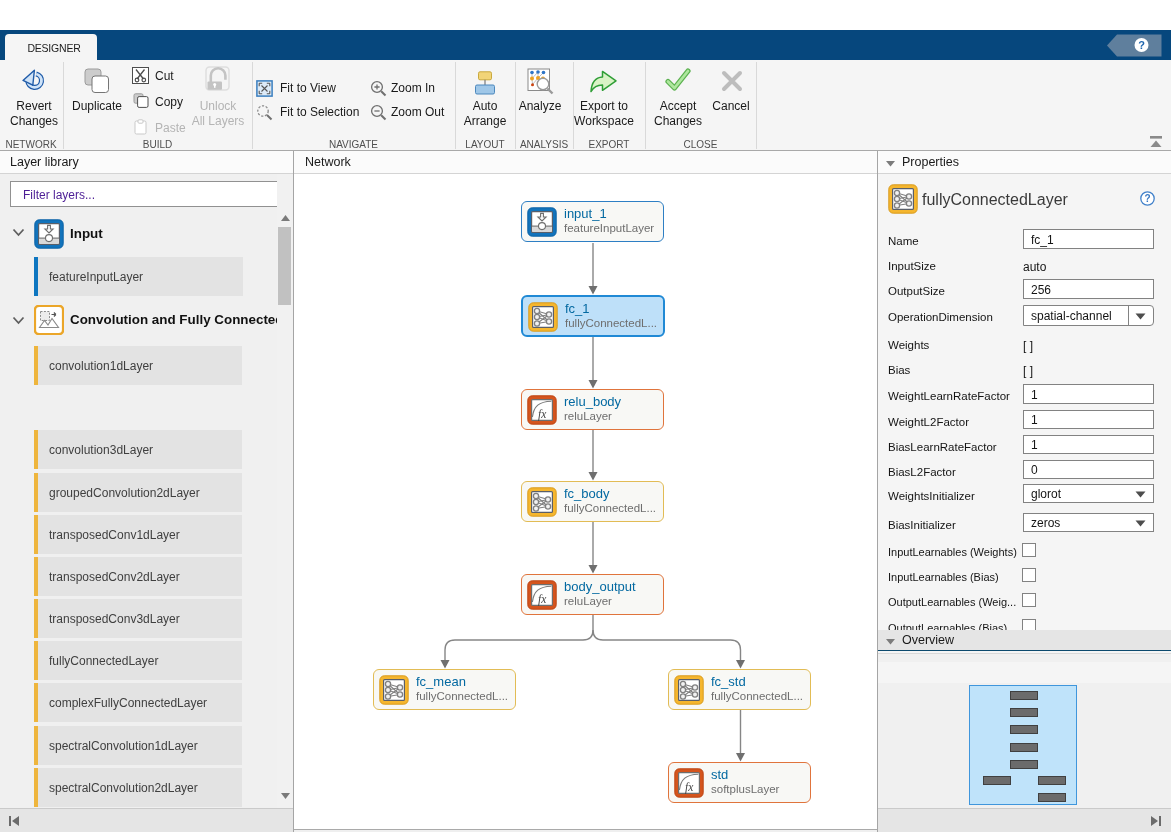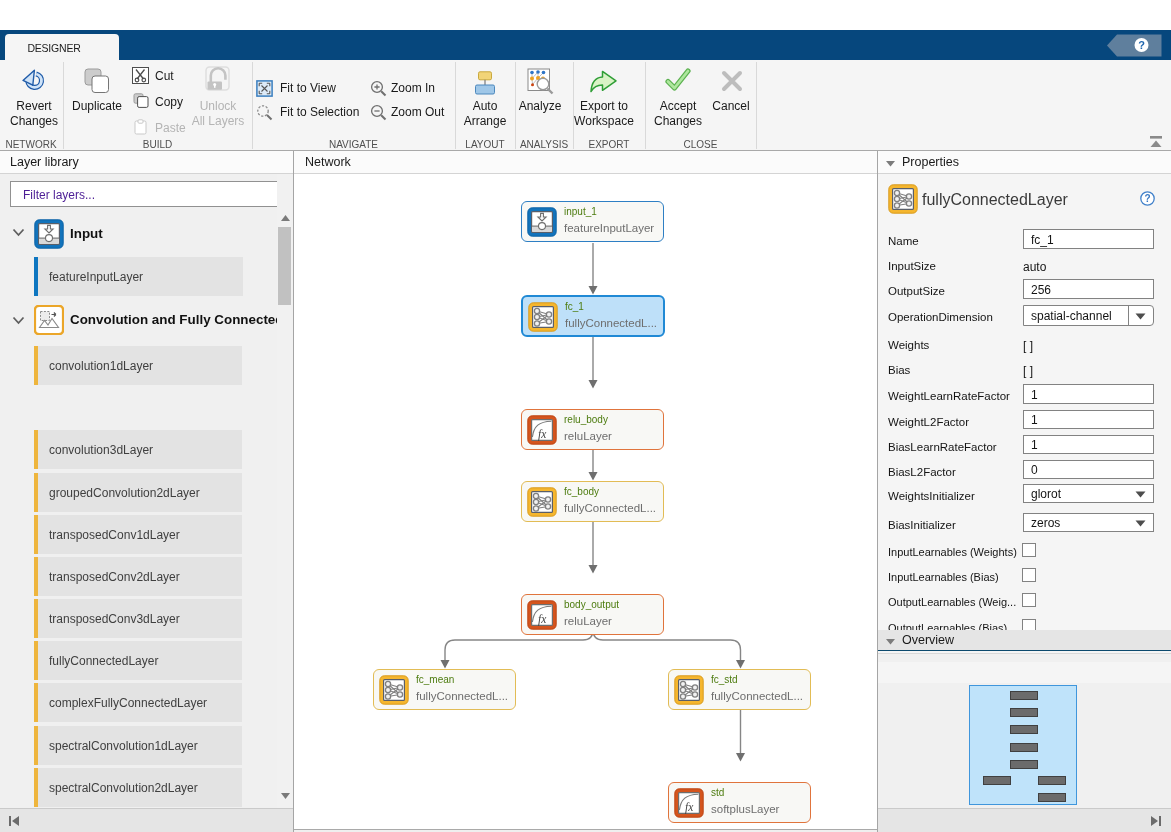--- a/index.html
+++ b/index.html
@@ -4,21 +4,21 @@
 <style>
 * { margin:0; padding:0; box-sizing:border-box; }
 html,body { width:1171px; height:832px; font-family:"Liberation Sans",sans-serif; background:#fff; overflow:hidden; }
 .abs { position:absolute; }
 #page { position:relative; width:1171px; height:832px; }
 
 #titlebar { position:absolute; left:0; top:0; width:1171px; height:30px; background:#f0f0f0; }
 #title-text { position:absolute; left:33px; top:8px; font-size:12.4px; color:#151515; }
 
 #tabrow { position:absolute; left:0; top:30px; width:1171px; height:30px; background:#06477d; }
-#designer-tab { position:absolute; left:5px; top:3.5px; width:114px; height:27px; background:#f5f5f5; border-radius:4px 4px 0 0; }
+#designer-tab { position:absolute; left:5px; top:3.5px; width:92px; height:27px; background:#f5f5f5; border-radius:4px 4px 0 0; }
 #designer-tab span { position:absolute; left:0; top:8px; width:98px; text-align:center; font-size:10.5px; color:#1c1c1c; letter-spacing:-0.2px; }
 
 #toolbar { position:absolute; left:0; top:60px; width:1171px; height:91px; background:#f5f5f5; border-bottom:1px solid #a9a9a9; }
 .tsep { position:absolute; top:2px; height:87px; width:1px; background:#d9d9d9; }
 .seclab { position:absolute; top:79px; font-size:10px; color:#4f4f4f; text-align:center; }
 .blab { position:absolute; font-size:12px; color:#1a1a1a; text-align:center; line-height:15px; }
 .blab.dis { color:#b4b4b4; }
 .rowlab { position:absolute; font-size:12px; color:#1a1a1a; }
 
 .phead { position:absolute; top:151px; height:23px; background:#fbfbfb; border-bottom:1px solid #d4d4d4; }
@@ -35,25 +35,25 @@
 #lscroll { position:absolute; left:277px; top:0px; width:16px; height:634px; background:#f1f1f1; }
 #lthumb { position:absolute; left:1px; top:53px; width:13px; height:78px; background:#c1c1c1; }
 
 .botbar { position:absolute; top:808px; height:24px; background:#e5e5e5; border-top:1px solid #cacaca; }
 
 .vdiv { position:absolute; top:151px; width:1px; height:681px; background:#a5a5a5; }
 
 #canvas { position:absolute; left:294px; top:174px; width:583px; height:655px; background:#fff; }
 .node { position:absolute; width:143px; height:41px; background:#f8f8f5; border:1px solid; border-radius:6px; }
 .node .nic { position:absolute; left:5px; top:5px; width:30px; height:30px; }
-.node .t1 { position:absolute; left:42px; top:4px; font-size:10px; color:#4d7c0f; }
+.node .t1 { position:absolute; left:42px; top:4px; font-size:13px; color:#0369a1; }
 .node .t2 { position:absolute; left:42px; top:20px; font-size:11.5px; color:#6e6e6e; }
 .bdr-blue { border-color:#2e7fc4; }
 .bdr-yel { border-color:#e2bc55; }
-.bdr-org { border-color:#e0743c;margin-top:20px; }
+.bdr-org { border-color:#e0743c; }
 #node-fc1 { background:#bee0f9; border:2px solid #2089d5; }
 
 #rightpanel { position:absolute; left:878px; top:174px; width:293px; height:634px; background:#f5f5f5; }
 .flabel { position:absolute; left:10px; font-size:11.5px; color:#141414; white-space:nowrap; }
 .fvalue { position:absolute; left:145px; font-size:12px; color:#141414; }
 .finput { position:absolute; left:145px; width:131px; height:20px; background:#fff; border:1px solid #828282; font-size:12px; color:#141414; }
 .finput span { position:absolute; left:7px; top:3px; }
 .fcheck { position:absolute; left:144px; width:14px; height:14px; background:#fff; border:1px solid #828282; }
 #ov-head { position:absolute; left:878px; top:630px; width:293px; height:21px; background:#e5e5e5; border-bottom:1px solid #0c4a6e; }
 #ov-body { position:absolute; left:878px; top:683px; width:293px; height:125px; background:#f0f0f0; }

